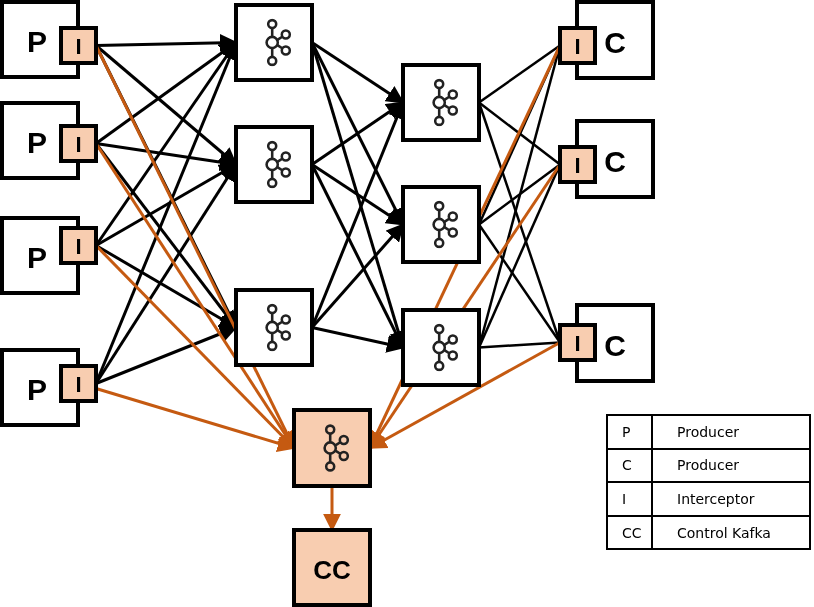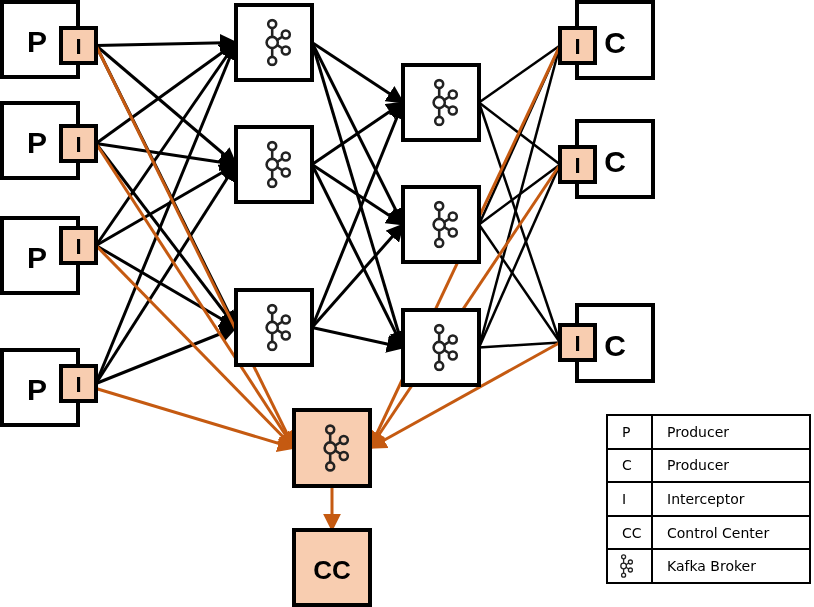--- a/index.html
+++ b/index.html
@@ -2,21 +2,21 @@
 <html><head>
 <meta charset="utf-8">
 <style>
   html, body { margin: 0; padding: 0; background: #ffffff; }
   body { width: 814px; height: 607px; position: relative; overflow: hidden; font-family: "Liberation Sans", sans-serif; }
   #canvas { position: absolute; left: 0; top: 0; width: 814px; height: 607px; }
   .node-label { font-family: "Liberation Sans", sans-serif; font-weight: bold; fill: #000; }
   .legend { position: absolute; left: 606px; top: 414px; border-collapse: collapse; font-family: "DejaVu Sans", sans-serif; font-size: 14px; color: #000; }
   .legend td { border: 2px solid #000; height: 33.6px; padding: 0; }
   .legend td.sym { width: 45px; padding-left: 14px; box-sizing: border-box; }
-  .legend td.desc { width: 158px; padding-left: 14px; box-sizing: border-box; }
+  .legend td.desc { width: 158px; padding-left: 24px; box-sizing: border-box; }
 </style>
 </head>
 <body>
 
 <svg id="canvas" width="814" height="607" viewBox="0 0 814 607" xmlns="http://www.w3.org/2000/svg">
   <defs>
     <marker id="arrow-black" viewBox="0 0 10 10" refX="9" refY="5" markerWidth="6" markerHeight="6" orient="auto-start-reverse" markerUnits="strokeWidth">
       <path d="M0,0 L10,5 L0,10 z" fill="#000"></path>
     </marker>
     <marker id="arrow-orange" viewBox="0 0 10 10" refX="9" refY="5" markerWidth="6" markerHeight="6" orient="auto-start-reverse" markerUnits="strokeWidth">
@@ -135,22 +135,16 @@
       <tr>
         <td class="sym">C</td>
         <td class="desc">Producer</td>
       </tr>
       <tr>
         <td class="sym">I</td>
         <td class="desc">Interceptor</td>
       </tr>
       <tr>
         <td class="sym">CC</td>
-        <td class="desc">Control Center</td>
-      </tr>
-      <tr>
-        <td class="sym" style="padding-left: 10px;"><svg width="16" height="24" style="vertical-align: middle;">
-            <use href="#kafka-glyph" width="16" height="24"></use>
-          </svg></td>
-        <td class="desc">Kafka Broker</td>
+        <td class="desc">Control Kafka</td>
       </tr>
     </tbody>
 </table>
 
 </body></html>

